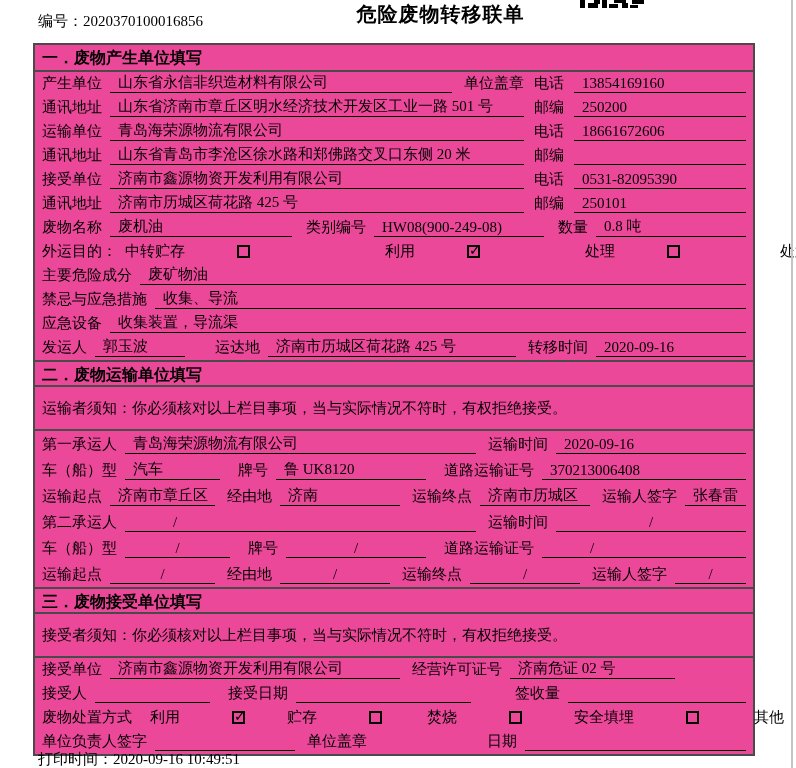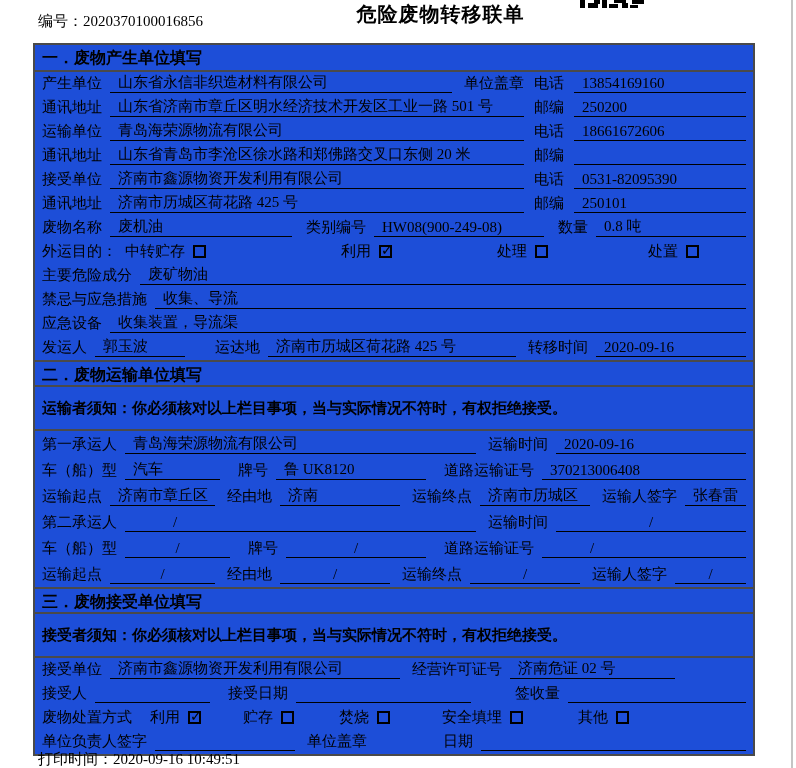--- a/index.html
+++ b/index.html
@@ -13,56 +13,56 @@
   .doc-no { position:absolute; left:38px; top:12px; white-space:nowrap; }
   .doc-title {
     position:absolute; top:1px; left:0; width:100%; margin:0;
     text-align:center; text-indent:85px;
     font-family:"Liberation Sans","DejaVu Sans",sans-serif;
     font-weight:bold; font-size:20px; letter-spacing:1px;
   }
   .qr { position:absolute; left:580px; top:0; }
   .right-edge { position:absolute; left:791px; top:0; width:2px; height:768px; background:#c4c4c4; }
 
-  .form { position:absolute; left:33px; top:43px; width:722px; border:2px solid #4a4a4a; background:#1d4ed8; }
+  .form { position:absolute; left:33px; top:43px; width:722px; border:2px solid #4a4a4a; background:#ec4899; }
   .sec-h {
     height:27px; line-height:26px; padding-left:7px;
     font-family:"Liberation Sans","DejaVu Sans",sans-serif;
     font-weight:bold; font-size:16px;
     border-bottom:2px solid #4a4a4a;
   }
   .bt { border-top:2px solid #4a4a4a; }
-  .notice { height:44px; display:flex; align-items:center; padding:16px 7px; border-bottom:2px solid #4a4a4a; white-space:nowrap;font-weight:bold; }
+  .notice { height:44px; display:flex; align-items:center; padding:16px 7px; border-bottom:2px solid #4a4a4a; white-space:nowrap; }
 
   .row { display:flex; align-items:flex-end; height:24px; padding:0 7px 3px 7px; white-space:nowrap; }
   .r26 { height:26px; }
   .row.opts { align-items:center; padding-bottom:1px; }
 
   .lbl { flex:0 0 auto; }
   .ml  { margin-left:14px; }
   .ml8 { margin-left:8px; } .ml12{ margin-left:12px; } .ml18{ margin-left:18px; }
   .ml20{ margin-left:20px; } .ml28{ margin-left:44px; } .ml30{ margin-left:30px; }
   .ml42{ margin-left:42px; } .ml45{ margin-left:45px; } .ml52{ margin-left:52px; }
-  .ml55{ margin-left:55px; } .ml100{ margin-left:100px; } .ml105{ margin-left:105px; } .ml135{ margin-left:135px; } .ml150{ margin-left:76px; }
+  .ml55{ margin-left:55px; } .ml100{ margin-left:100px; } .ml105{ margin-left:105px; } .ml135{ margin-left:135px; } .ml150{ margin-left:120px; }
 
   .val { border-bottom:1px solid #000; padding:0 4px 0 8px; margin-left:8px; overflow:hidden; }
   .grow { flex:1 1 auto;margin-top:16px; }
   .sp { border:none; }
   .ctr { text-align:center; padding-left:4px; }
   .ind { padding-left:48px; }
   .w85{width:85px;} .w90{width:90px;} .w95{width:95px;} .w105{width:105px;}
   .w110{width:110px;} .w115{width:115px;} .w120{width:120px;} .w130{width:130px;}
   .w140{width:140px;} .w150{width:150px;} .w165{width:165px;} .w170{width:170px;}
   .w175{width:175px;} .w190{width:190px;} .w290{width:290px;}
 
   .rgroup { flex:0 0 212px; display:flex; align-items:flex-end; margin-left:10px; }
   .rgroup .lbl { margin-right:2px; }
   .rgroup .val { flex:1 1 auto; }
 
-  .opt { display:inline-flex; align-items:center; }
+  .opt { display:inline-flex; align-items:center;gap:44px; }
   .cb {
     display:inline-block; width:13px; height:13px;
     border:2px solid #000; margin-left:8px; position:relative; flex:0 0 auto;
   }
   .cb.checked::after {
     content:"\2713"; position:absolute; left:0px; top:-5px;
     font-size:14px; font-weight:bold; font-family:"DejaVu Sans",sans-serif;
   }
   .print-line { position:absolute; left:38px; top:750px; white-space:nowrap; }
 </style>

